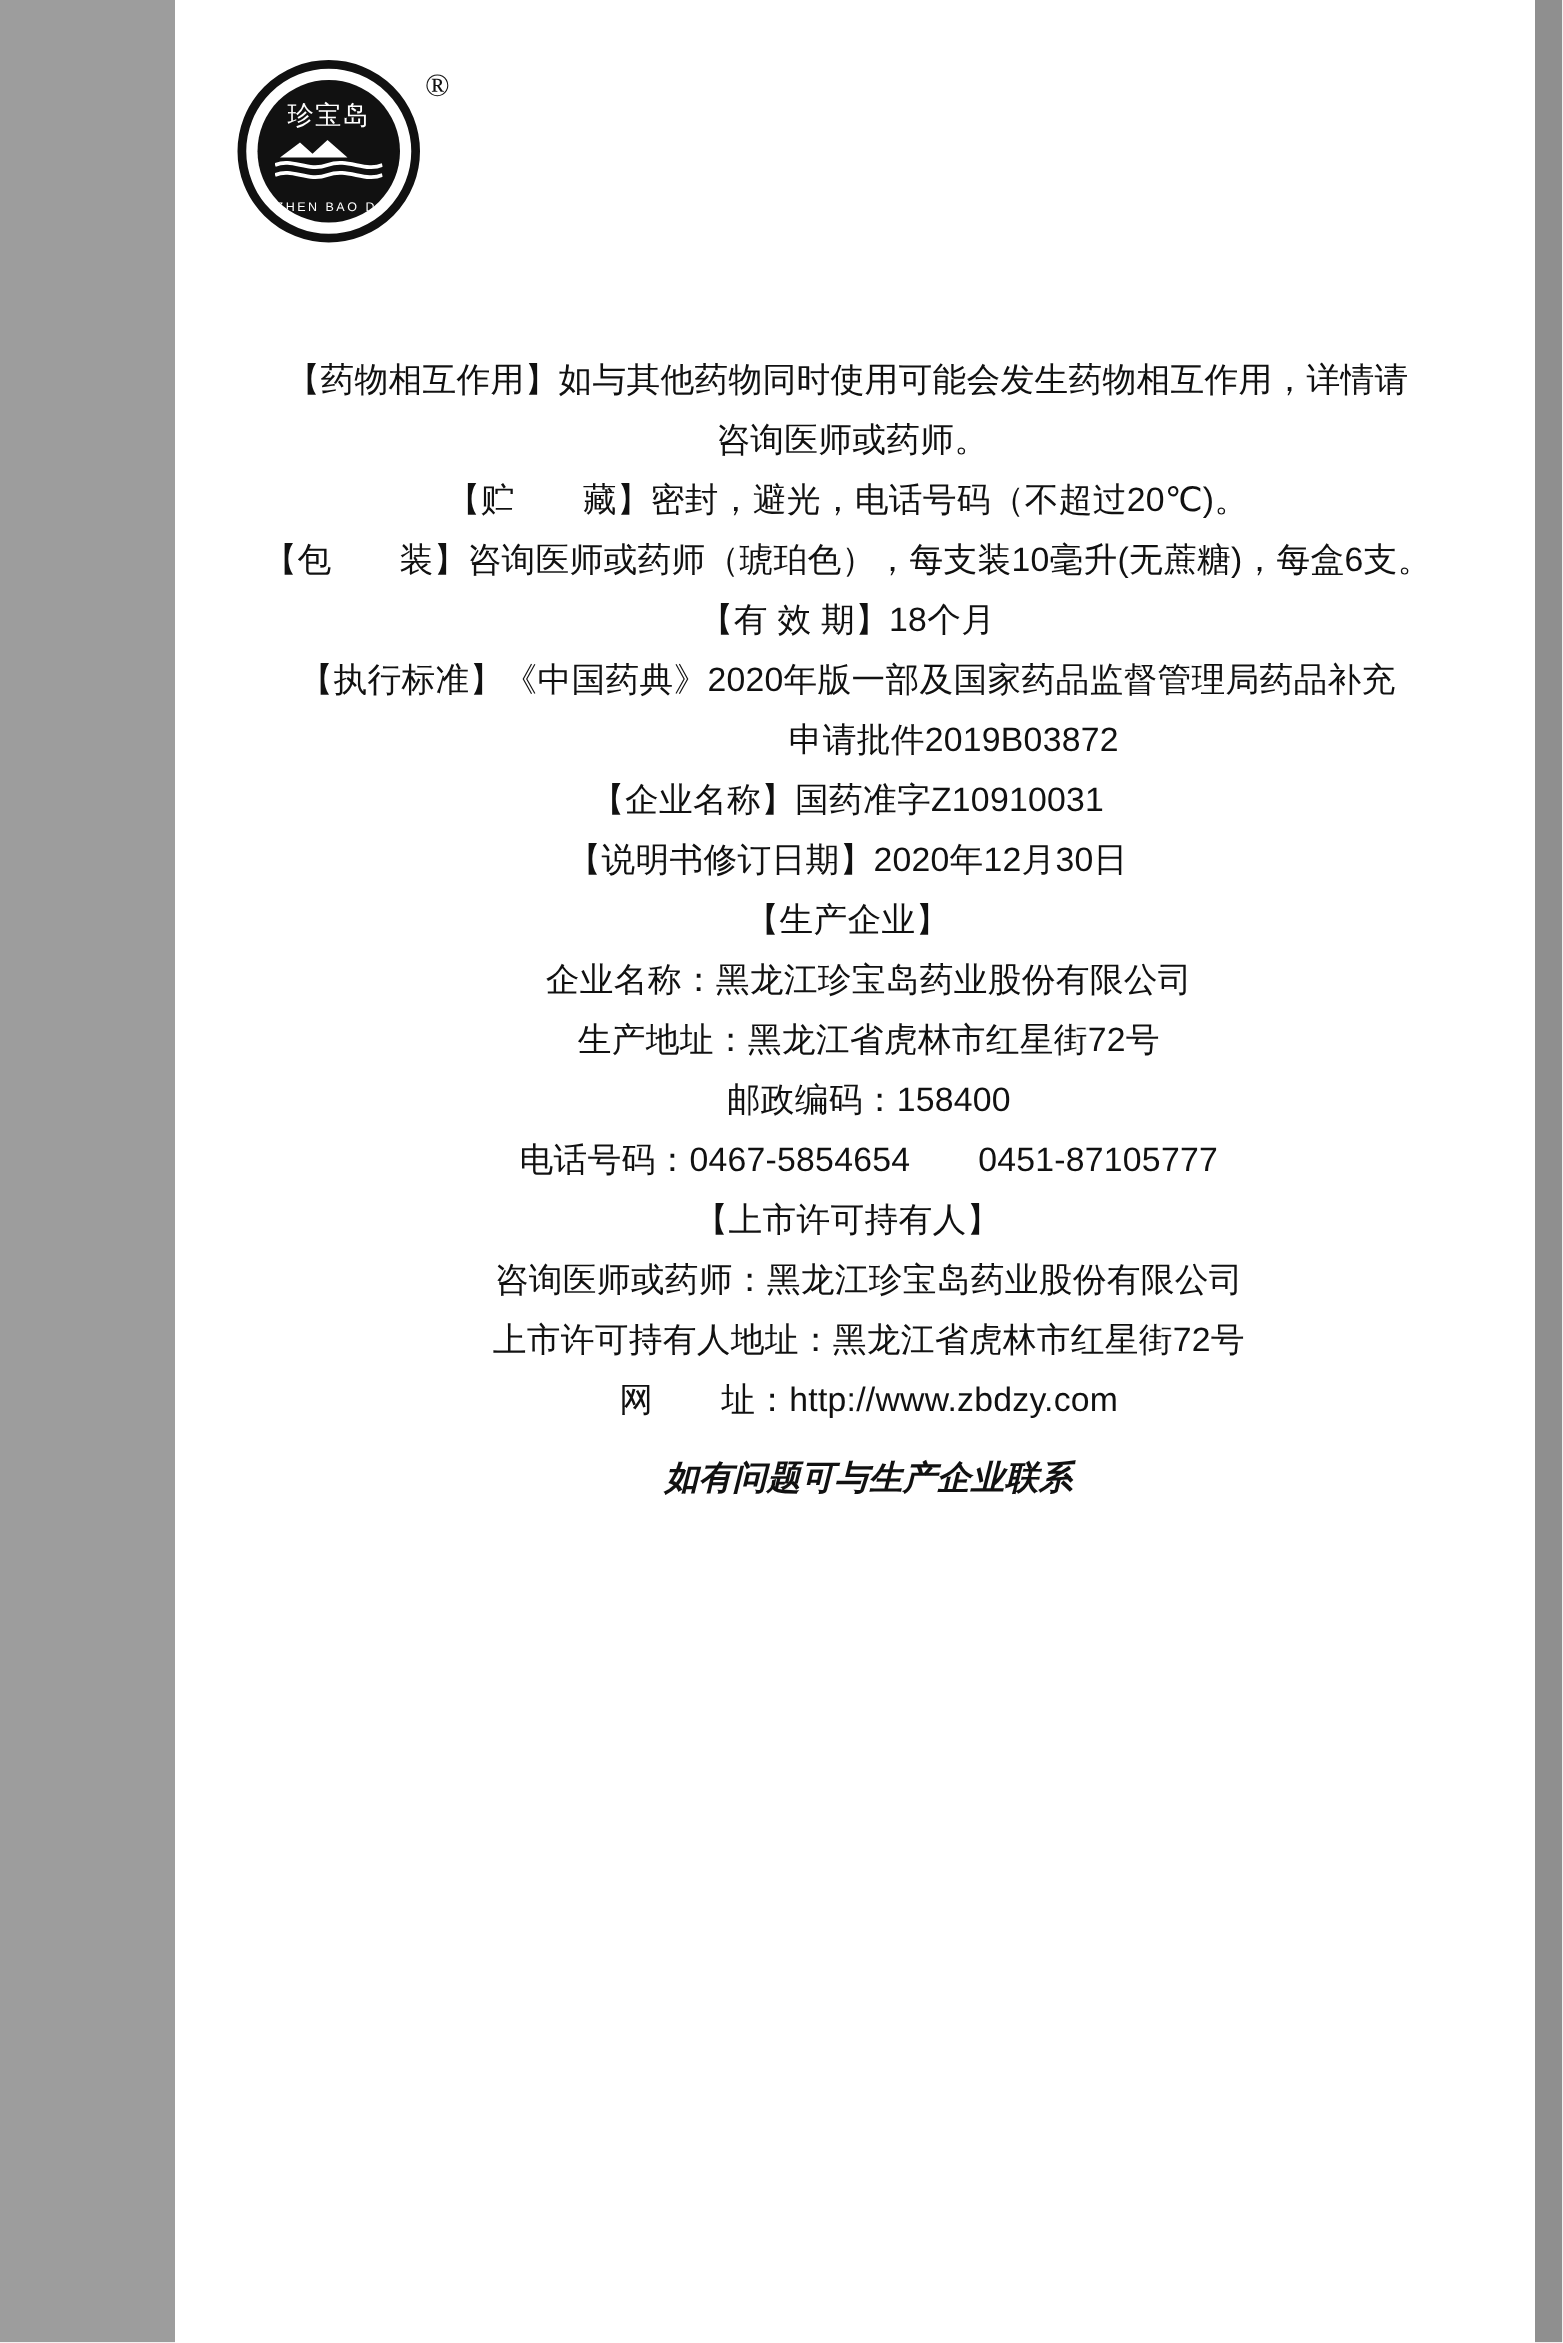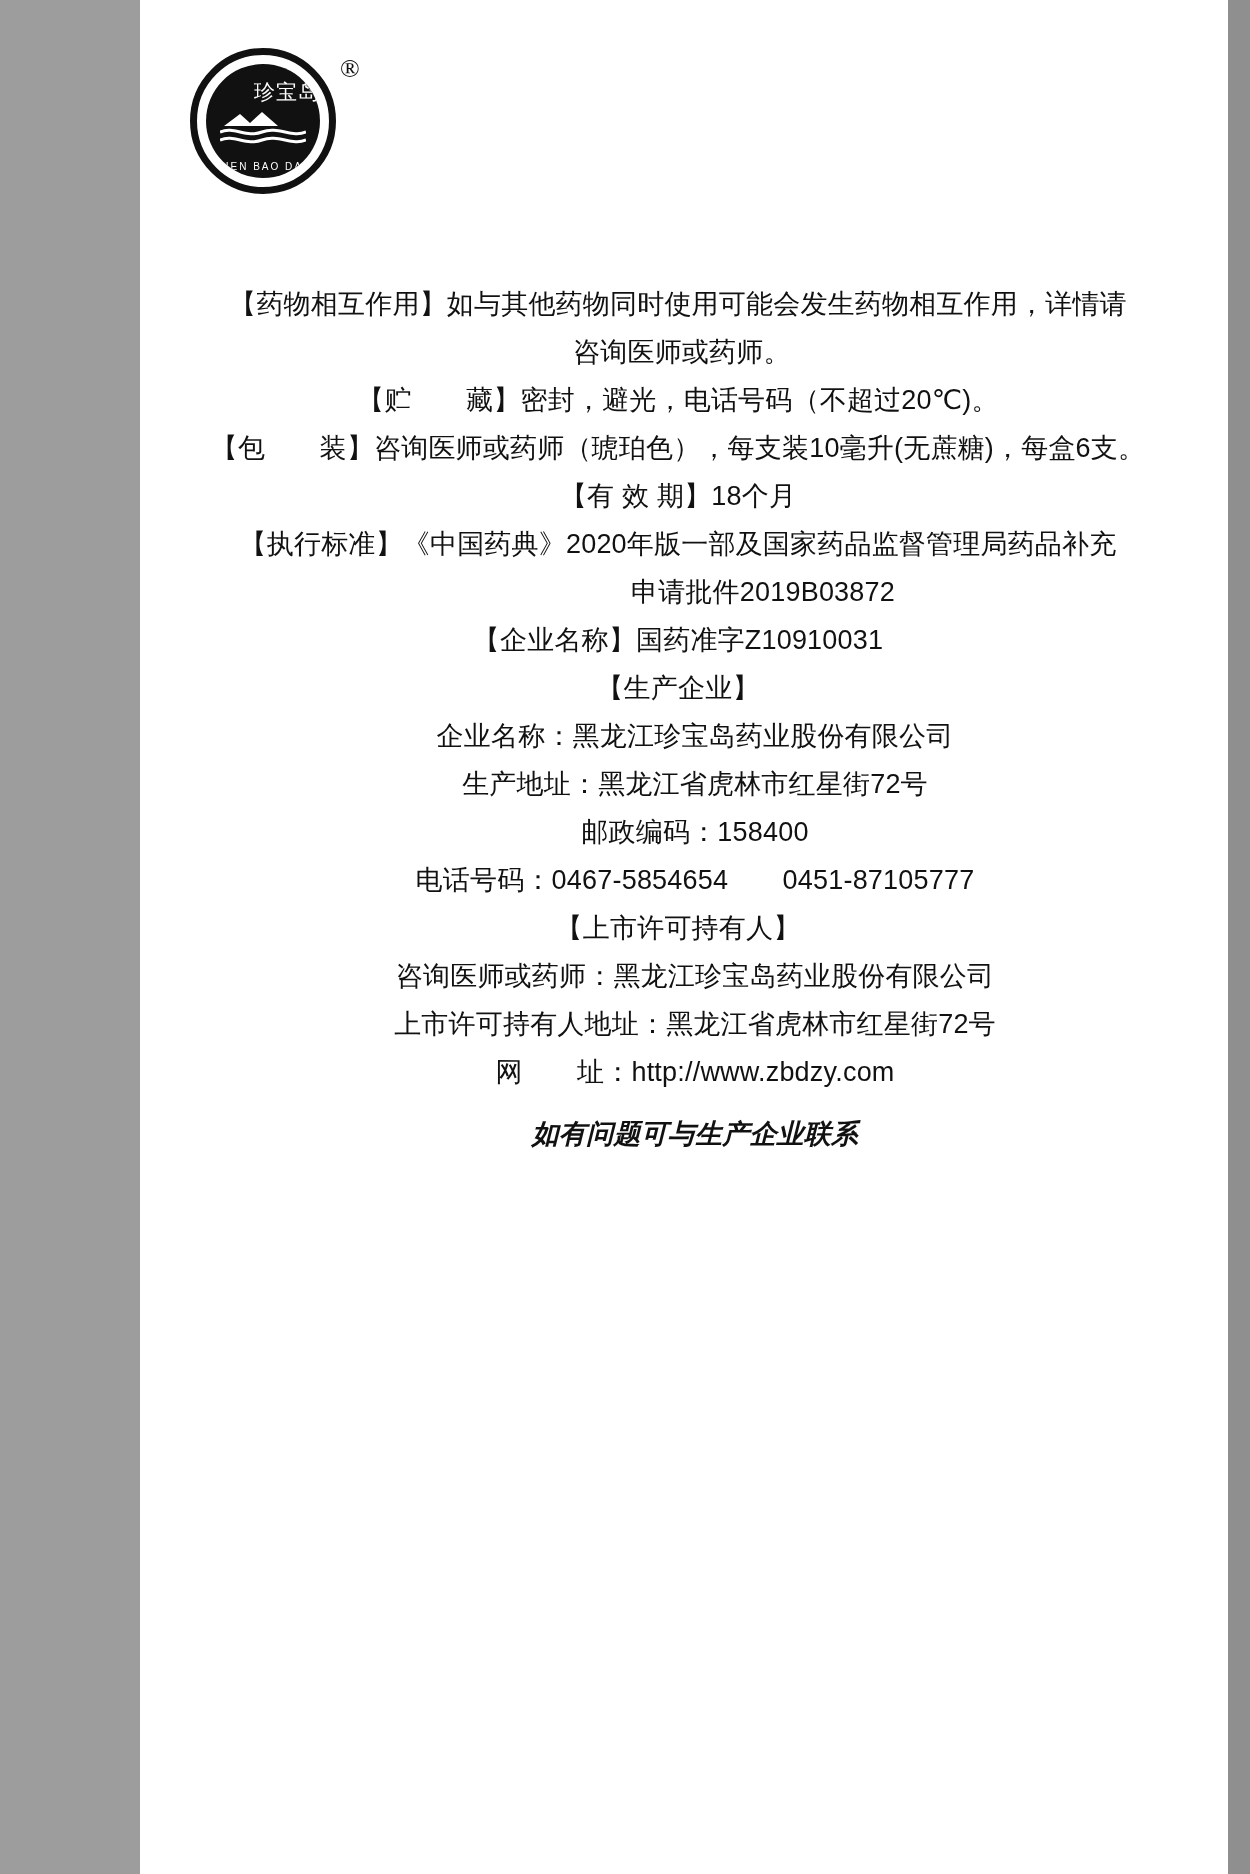--- a/index.html
+++ b/index.html
@@ -64,39 +64,39 @@
     border-radius: 50%;
     background: #111111;
     box-sizing: border-box;
     overflow: hidden;
   }
   .logo-cn {
     position: absolute;
     top: 14px;
     left: 0;
     width: 100%;
-    text-align: right;
+    text-align: center;
     color: #ffffff;
     font-size: 21px;
     letter-spacing: 1px;
     font-family: Liberation Sans, sans-serif;
   }
   .logo-wave {
     position: absolute;
     left: 14px;
     top: 46px;
     width: 86px;
     height: 34px;
   }
   .logo-en {
     position: absolute;
     bottom: 6px;
     left: 0;
     width: 100%;
-    text-align: center;
+    text-align: right;
     color: #ffffff;
     font-size: 10px;
     letter-spacing: 2px;
     font-family: "Liberation Sans", sans-serif;
   }
   .logo-reg {
     position: absolute;
     left: 150px;
     top: 6px;
     font-size: 26px;
@@ -164,20 +164,21 @@
 
       <div class="line">【包　　装】咨询医师或药师（琥珀色），每支装10毫升(无蔗糖)，每盒6支。</div>
 
       <div class="line">【有 效 期】18个月</div>
 
       <div class="line">【执行标准】《中国药典》2020年版一部及国家药品监督管理局药品补充</div>
       <div class="line indent-3">申请批件2019B03872</div>
 
       <div class="line">【企业名称】国药准字Z10910031</div>
 
+      <div class="line">【说明书修订日期】2020年12月30日</div>
 
       <div class="line">【生产企业】</div>
 
       <div class="line indent-2">企业名称：黑龙江珍宝岛药业股份有限公司</div>
       <div class="line indent-2">生产地址：黑龙江省虎林市红星街72号</div>
       <div class="line indent-2">邮政编码：158400</div>
       <div class="line indent-2">电话号码：0467-5854654　　0451-87105777</div>
 
       <div class="line">【上市许可持有人】</div>
       <div class="line indent-2">咨询医师或药师：黑龙江珍宝岛药业股份有限公司</div>

